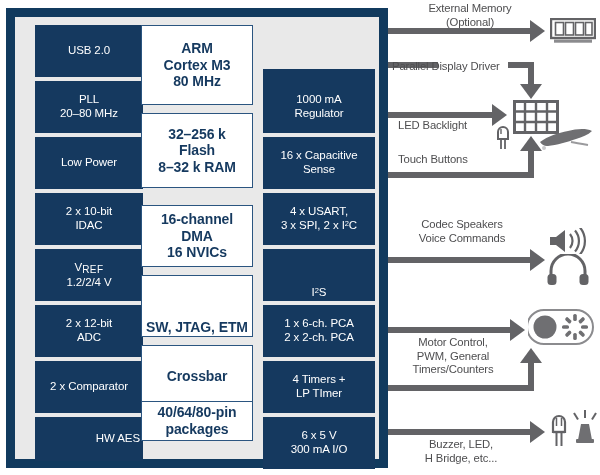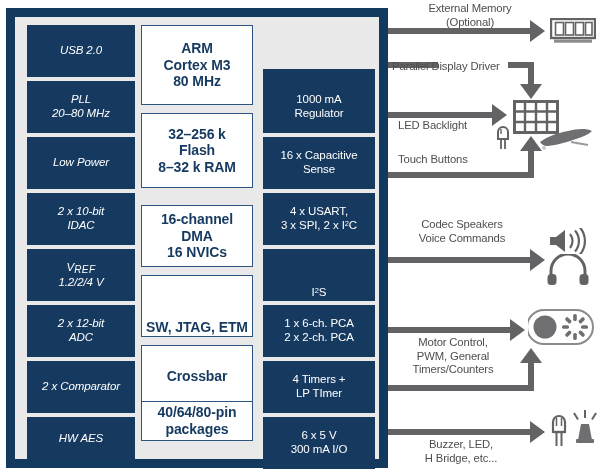--- a/index.html
+++ b/index.html
@@ -20,21 +20,21 @@
     box-sizing:border-box;
     padding:9px;
   }
   .mcu-inner{
     position:relative;
     width:100%;height:100%;
     background:#e9e9e9;
     box-sizing:border-box;
   }
   .col{position:absolute;top:0;height:100%;}
-  .col-left{left:12px;width:108px;font-style:italic;}
+  .col-left{left:20px;width:108px;}
   .col-mid{left:126px;width:112px;}
   .col-right{left:248px;width:112px;}
 
   .blk{
     position:absolute;left:0;width:100%;
     box-sizing:border-box;
     display:flex;align-items:center;justify-content:center;
     text-align:center;
     line-height:1.18;
     letter-spacing:-0.1px;
@@ -115,21 +115,21 @@
         </div>
         <div class="blk blk-dark" style="top:232px;height:52px;">
           <span class="txt">V<span class="sub">REF</span><br><span>1.2/2/4 V</span></span>
         </div>
         <div class="blk blk-dark" style="top:288px;height:52px;">
           <span class="txt"><span>2 x 12-bit</span><br><span>ADC</span></span>
         </div>
         <div class="blk blk-dark" style="top:344px;height:52px;">
           <span class="txt">2 x Comparator</span>
         </div>
-        <div class="blk blk-dark" style="top:400px;height:44px;">
+        <div class="blk blk-dark" style="top:400px;height:44px;text-align:right;">
           <span class="txt">HW AES</span>
         </div>
       </div>
 
       <div class="col col-mid">
         <div class="blk blk-light" style="top:8px;height:80px;">
           <span class="txt"><span>ARM</span><br><span>Cortex M3</span><br><span>80 MHz</span></span>
         </div>
         <div class="blk blk-light" style="top:96px;height:75px;">
           <span class="txt"><span>32–256 k</span><br><span>Flash</span><br><span>8–32 k RAM</span></span>

